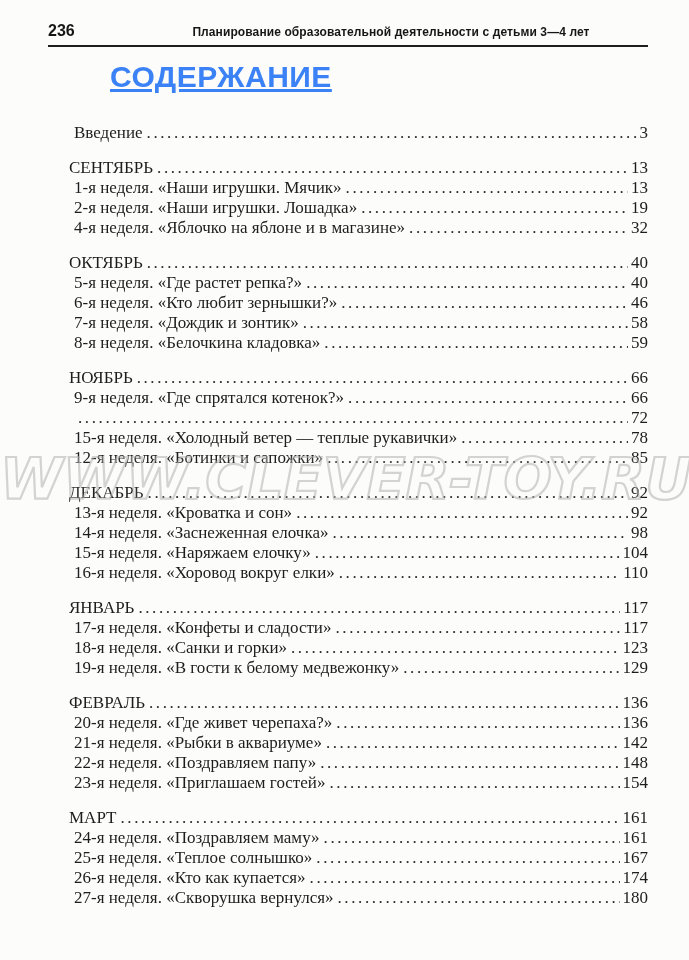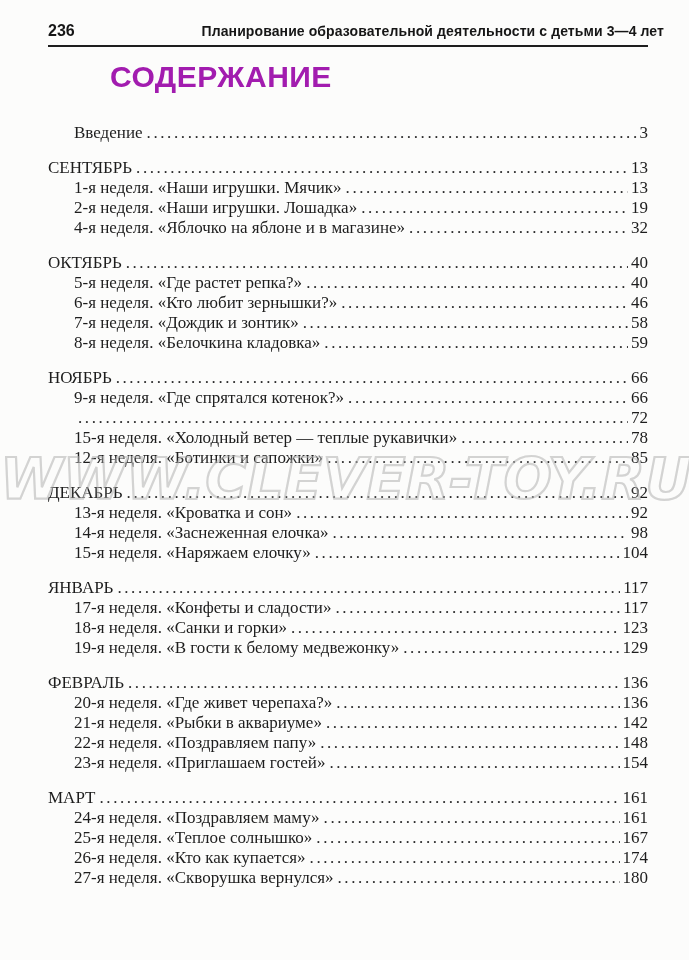--- a/index.html
+++ b/index.html
@@ -25,54 +25,55 @@
     font-weight: bold;
     color: #161616;
   }
   .pagenum {
     font-size: 16px;
     width: 70px;
     flex: 0 0 auto;
   }
   .runhead {
     flex: 1;
-    text-align: right;
-    font-size: 14px;
+    text-align: center;
+    font-size: 12px;
     letter-spacing: 0.1px;
     white-space: nowrap;
   }
   .rule {
     margin: 5px 41px 0 48px;
     border-bottom: 2.5px solid #1e1e1e;
   }
   
   h1.contents-heading {
     margin: 13px 0 0 110px;
     font-family: "Liberation Sans", sans-serif;
     font-weight: bold;
     font-size: 30px;
     letter-spacing: 0.5px;
-    color: #a21caf;
+    color: #3b82f6;
+    text-decoration: underline;
   }
   
   .toc {
     position: absolute;
     top: 123px;
     left: 48px;
     right: 41px;
   }
   .row {
     display: flex;
     align-items: flex-start;
     height: 20px;
     line-height: 20px;
     font-size: 17px;
     white-space: nowrap;
   }
-  .row.month { margin-top: 15px; }
+  .row.month { margin-top: 15px; margin-left: 21px; }
   .row.week, .row.intro { padding-left: 26px; }
   .label { flex: 0 0 auto; }
   .leader {
     flex: 1 1 auto;
     overflow: hidden;
     margin: 0 3px 0 4px;
     position: relative;
     top: 0;
   }
   .leader::after {
@@ -203,20 +204,25 @@
       <div class="row week">
     <span class="label">14-я неделя. «Заснеженная елочка»</span>
     <span class="leader"></span>
     <span class="pg">98</span>
   </div>
       <div class="row week">
     <span class="label">15-я неделя. «Наряжаем елочку»</span>
     <span class="leader"></span>
     <span class="pg">104</span>
   </div>
+      <div class="row week">
+    <span class="label">16-я неделя. «Хоровод вокруг елки»</span>
+    <span class="leader"></span>
+    <span class="pg">110</span>
+  </div>
       <div class="row month">
     <span class="label">ЯНВАРЬ</span>
     <span class="leader"></span>
     <span class="pg">117</span>
   </div>
       <div class="row week">
     <span class="label">17-я неделя. «Конфеты и сладости»</span>
     <span class="leader"></span>
     <span class="pg">117</span>
   </div>

